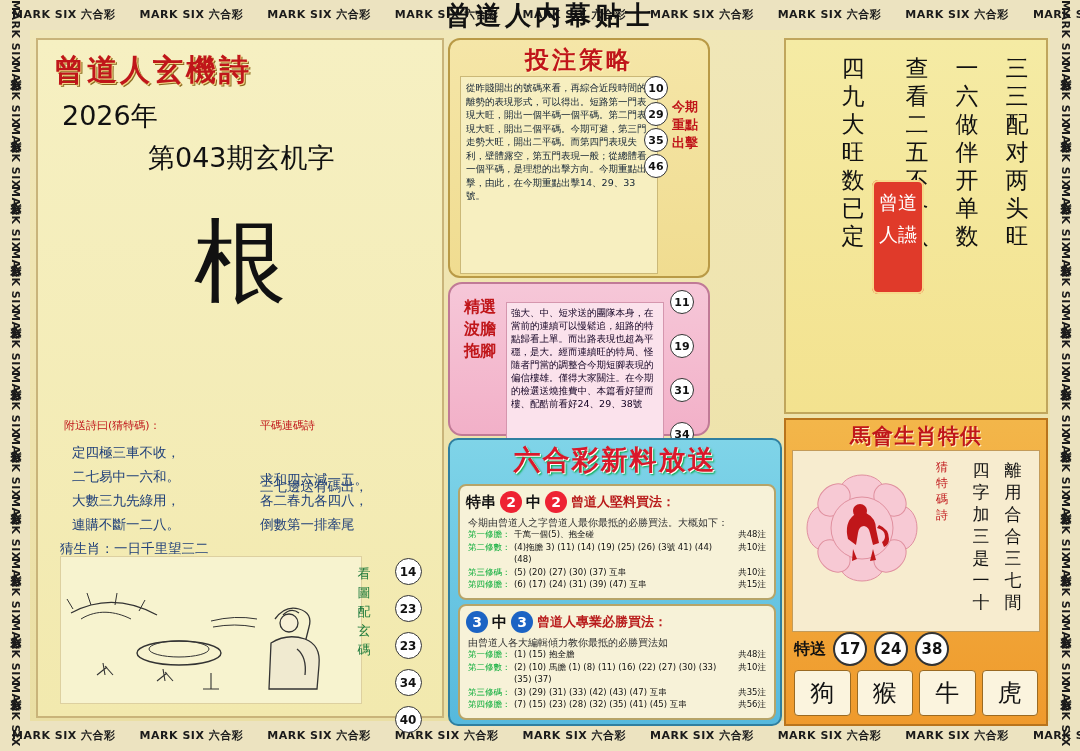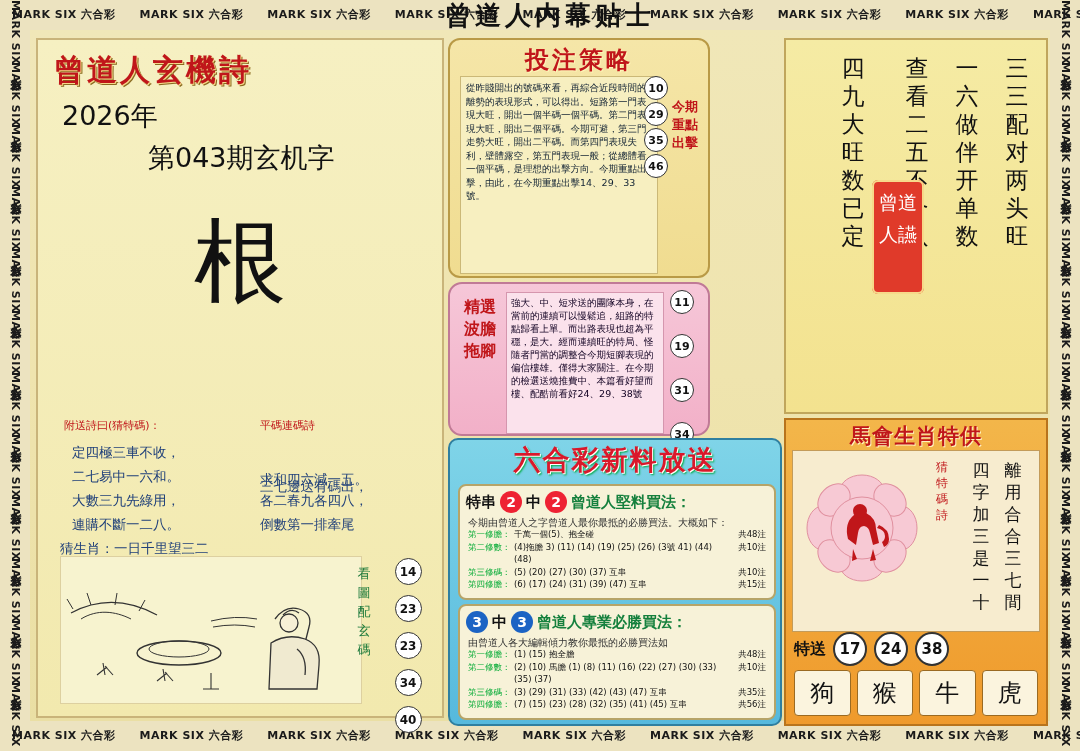--- a/index.html
+++ b/index.html
@@ -42,33 +42,33 @@
 
   .tb-strategy{left:0;top:0;width:258px;height:236px;background:linear-gradient(180deg,#f5e6a8,#f0dc90);border:2px solid #b99a46;}
   .tb-title{position:absolute;left:0;top:4px;width:100%;text-align:center;font-size:24px;font-weight:bold;color:#c0161a;letter-spacing:3px;text-shadow:1px 1px 0 #fff4b8;}
   .tb-body{position:absolute;left:10px;top:36px;width:186px;height:188px;font-size:9.5px;line-height:13.5px;color:#123;background:#f7efc0;border:1px solid #cbb877;padding:4px 5px;overflow:hidden;}
   .sidecol{position:absolute;right:6px;top:36px;width:58px;height:190px;}
   .sidecol .lab{position:absolute;right:0;top:22px;width:34px;font-size:13px;color:#c0161a;line-height:18px;text-align:center;font-weight:bold;}
   .smallball{width:22px;height:22px;border-radius:50%;background:#fff;border:1.4px solid #333;font-size:11px;display:flex;align-items:center;justify-content:center;font-weight:bold;color:#111;}
 
   .tb-wave{left:0;top:244px;width:258px;height:150px;background:linear-gradient(180deg,#f6c7d8,#f2b0c8);border:2px solid #c07a96;border-radius:14px;}
   .wave-lab{position:absolute;left:8px;top:12px;width:44px;font-size:16px;color:#c0161a;font-weight:bold;line-height:22px;text-align:center;}
-  .wave-body{position:absolute;left:56px;top:8px;width:148px;height:134px;font-size:9.5px;line-height:13px;color:#102;background:#fbe2ec;border:1px solid #d596ae;padding:3px 4px;overflow:hidden;}
+  .wave-body{position:absolute;left:56px;top:18px;width:148px;height:134px;font-size:9.5px;line-height:13px;color:#102;background:#fbe2ec;border:1px solid #d596ae;padding:3px 4px;overflow:hidden;}
   .wave-balls{position:absolute;right:4px;top:6px;width:44px;display:flex;flex-direction:column;gap:20px;align-items:center;}
 
   .tb-newmat{left:0;top:400px;width:330px;height:284px;background:linear-gradient(180deg,#7fd4e8,#56b9dd);border:2px solid #2f7fa0;border-radius:10px;}
   .nm-title{position:absolute;left:0;top:2px;width:100%;text-align:center;font-size:27px;font-weight:bold;color:#d9182a;letter-spacing:2px;text-shadow:1px 1px 0 #fff,2px 2px 2px #0a4;}
   .panel{position:absolute;left:8px;width:314px;background:#f7f2d8;border:2px solid #b6a468;border-radius:8px;}
   .p1{top:44px;height:112px;}
   .p2{top:164px;height:112px;}
   .p-head{position:absolute;left:6px;top:4px;right:6px;height:24px;display:flex;align-items:center;gap:4px;}
   .p-head .kw{font-size:15px;font-weight:bold;color:#111;}
   .redball{width:22px;height:22px;border-radius:50%;background:#e23;color:#fff;font-size:14px;font-weight:bold;display:flex;align-items:center;justify-content:center;}
   .blueball{width:22px;height:22px;border-radius:50%;background:#1b63c4;color:#fff;font-size:14px;font-weight:bold;display:flex;align-items:center;justify-content:center;}
-  .p-head .blue{font-size:15px;font-weight:bold;color:#15803d;}
+  .p-head .blue{font-size:13px;font-weight:bold;color:#b91c1c;}
   .p-sub{position:absolute;left:8px;top:30px;right:8px;font-size:10px;color:#333;}
   .rows{position:absolute;left:8px;top:42px;right:8px;}
   .row{display:flex;font-size:8.5px;line-height:12.6px;color:#111;}
   .row .a{width:46px;color:#0a3;}
   .row .b{flex:1;}
   .row .c{width:38px;text-align:right;color:#111;}
 
   
   .rightcol{position:absolute;left:754px;top:8px;width:260px;height:676px;}
   .poem-box{position:absolute;left:0;top:0;width:260px;height:372px;background:linear-gradient(180deg,#f5eba4,#f3e28f);border:2px solid #c0a65c;}

